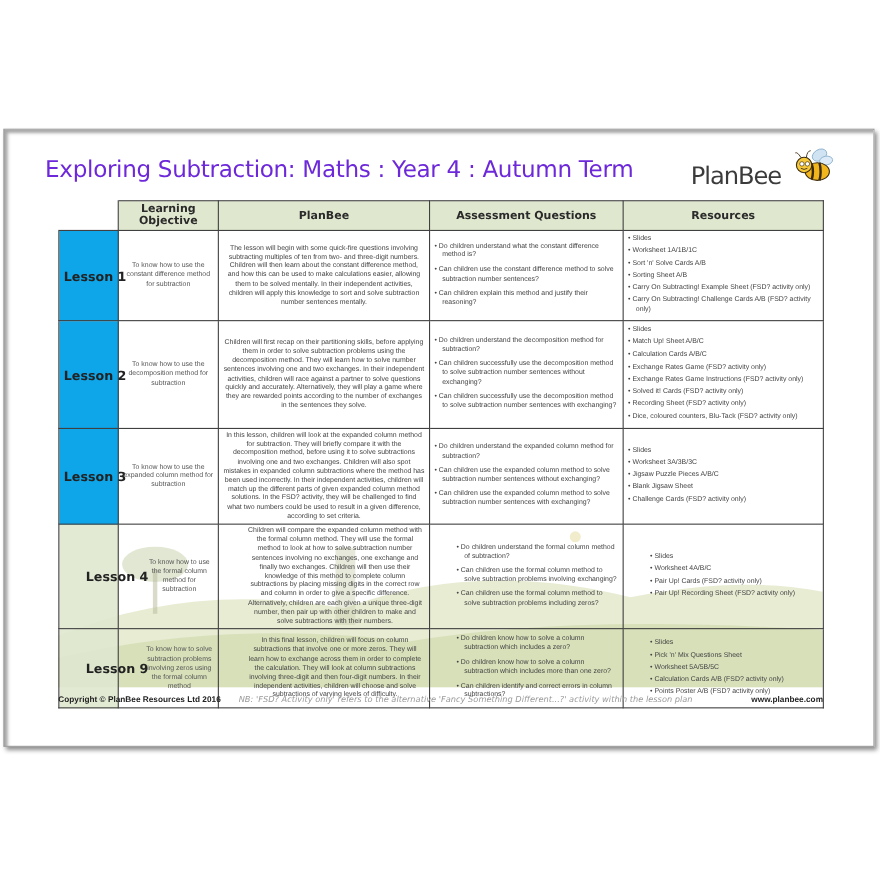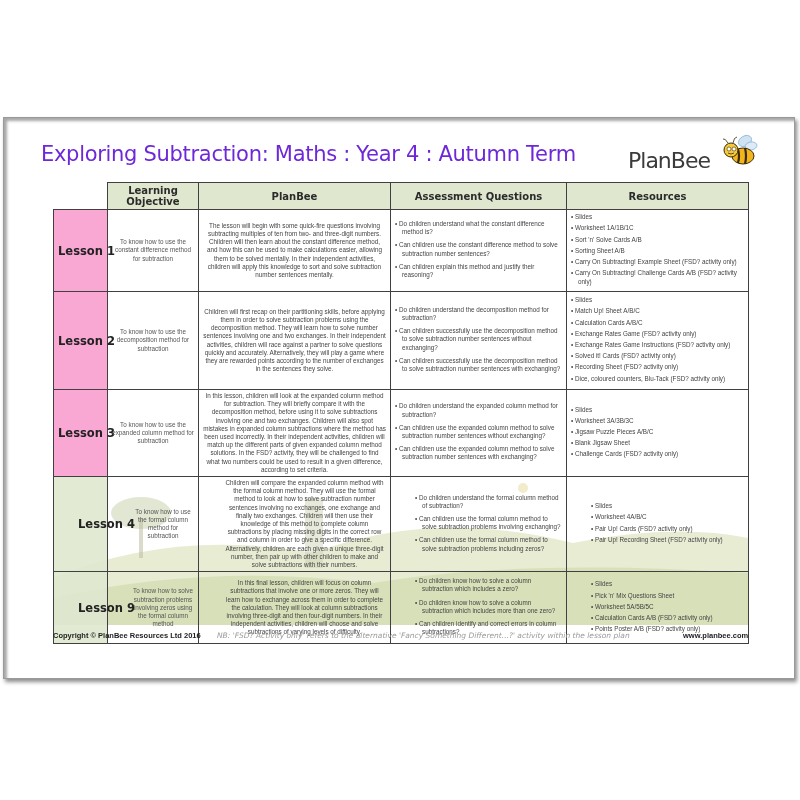--- a/index.html
+++ b/index.html
@@ -6,21 +6,21 @@
   body { width:800px; height:800px; background:#ffffff; position:relative; overflow:hidden; font-family:"Liberation Sans", sans-serif; }
   .frame { position:absolute; left:3px; top:117px; width:790px; height:560px; background:#ffffff;
            border:1px solid #9a9a9a; box-shadow: inset 3px 3px 3px rgba(0,0,0,0.35), 2px 3px 4px rgba(0,0,0,0.45); }
   .title { position:absolute; left:41px; top:142px; font-size:21px; color:#6d28d9; font-family:"DejaVu Sans", sans-serif; letter-spacing:-0.3px; white-space:nowrap; }
   .logo { position:absolute; left:628px; top:148px; font-size:22px; color:#3b3b3b; font-family:"DejaVu Sans", sans-serif; letter-spacing:-1px; }
   .bee { position:absolute; left:718px; top:132px; width:40px; height:40px; }
   table.plan { position:absolute; left:53px; top:182px; border-collapse:collapse; table-layout:fixed; width:695px; }
   table.plan th, table.plan td { border:1px solid #404040; padding:2px 4px; vertical-align:middle; }
   table.plan th { background:#dfe8cf; font-size:10px; font-weight:bold; color:#2b2b2b; height:17px; font-family:"DejaVu Sans", sans-serif; }
   th.blank { background:#ffffff !important; border-top:none !important; border-left:none !important; }
-  td.lesson { background:#f9a8d4; font-weight:bold; font-size:11.5px; color:#222; text-align:center; font-family:"DejaVu Sans", sans-serif; white-space:nowrap; }
+  td.lesson { background:#0ea5e9; font-weight:bold; font-size:11.5px; color:#222; text-align:center; font-family:"DejaVu Sans", sans-serif; white-space:nowrap; }
   td.obj { font-size:6.3px; line-height:8.2px; color:#555; text-align:center; padding:2px 8px; }
   td.ov { font-size:6.3px; line-height:8.2px; color:#444; text-align:center; padding:2px 6px; }
   td.aq, td.res { font-size:6.3px; line-height:8.2px; color:#444; text-align:left; }
   ul { margin:0; padding:0; list-style:none; }
   td.aq li { margin:3px 0 5px 0; padding-left:7px; text-indent:-7px; }
   td.res li { margin:1px 0 3px 0; padding-left:7px; text-indent:-7px; }
   li::before { content:"• "; }
   .bg-scene { position:absolute; left:53px; top:468px; width:695px; height:157px; pointer-events:none; }
   table.plan tr.r4 td, table.plan tr.r5 td { background:transparent;padding-left:24px; }
   table.plan tr.r4 td.lesson, table.plan tr.r5 td.lesson { background:rgba(223,232,207,0.9); }

